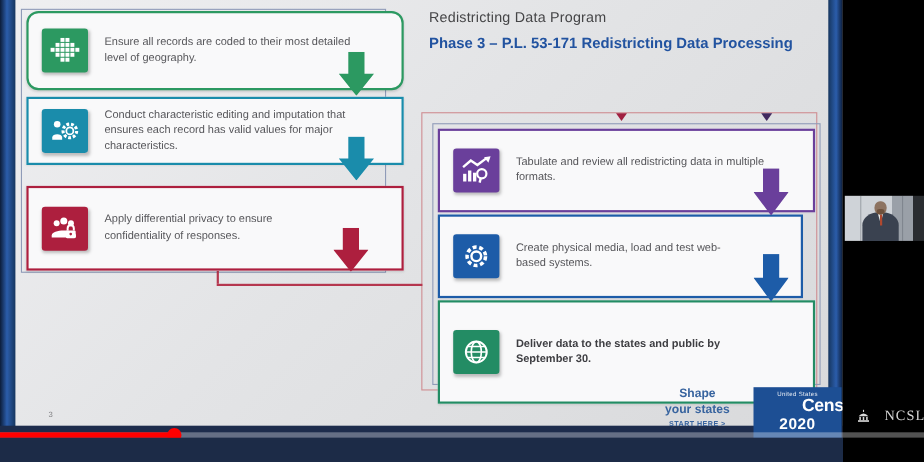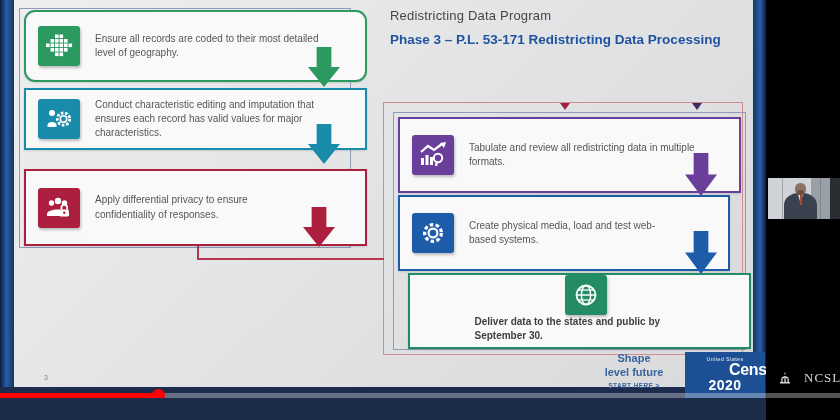--- a/index.html
+++ b/index.html
@@ -38,21 +38,21 @@
                 background:var(--ac); display:flex; align-items:center; justify-content:center;
                 box-shadow:1px 2px 3px rgba(0,0,0,.25); }
   .step .txt { margin-left:15px; font-size:10px; line-height:1.42; color:#56565a; }
   .step .txt.bold { font-weight:bold; color:#3e3e42; }
 
   .s1 { left:24px;  top:10px;  width:343px; height:72px;border-radius:11px; }
   .s2 { left:24px;  top:88px;  width:343px; height:62px; }
   .s3 { left:24px;  top:169px; width:343px; height:77px; }
   .s4 { left:398px; top:117px; width:343px; height:76px; }
   .s5 { left:398px; top:195px; width:332px; height:76px; }
-  .s6 { left:408px; top:273px; width:343px; height:76px;flex-direction:column; }
+  .s6 { left:398px; top:273px; width:343px; height:94px; }
 
   .block-arrow { position:absolute; width:32px; height:40px; background:var(--ac);
                  clip-path:polygon(27% 0,73% 0,73% 50%,100% 50%,50% 100%,0 50%,27% 50%);
                  filter:drop-shadow(1px 1px 1px rgba(0,0,0,.25)); }
   .a1 { left:308px; top:47px;  }
   .a2 { left:308px; top:124px; }
   .a3 { left:303px; top:207px; }
   .a4 { left:685px; top:153px; height:43px; }
   .a5 { left:685px; top:231px; height:43px; }
 
@@ -211,21 +211,21 @@
       <div class="txt bold" style="width:225px">Deliver data to the states and public by September 30.</div>
     </div>
 
     <div class="block-arrow a4" style="--ac: #6a3f9b;"></div>
     <div class="block-arrow a5" style="--ac: #1d5ca8;"></div>
 
     <div class="page-num">3</div>
 
     <div class="shape-block">
       <div class="l1">Shape</div>
-      <div class="l1">level future</div>
+      <div class="l1">your states</div>
       <div class="l3">START HERE &gt;</div>
     </div>
     <div class="census-box">
       <div class="us">United States</div>
       <div class="nm">Census</div>
       <div class="yr">2020</div>
     </div>
   </div>
 
   <div class="black-col">

